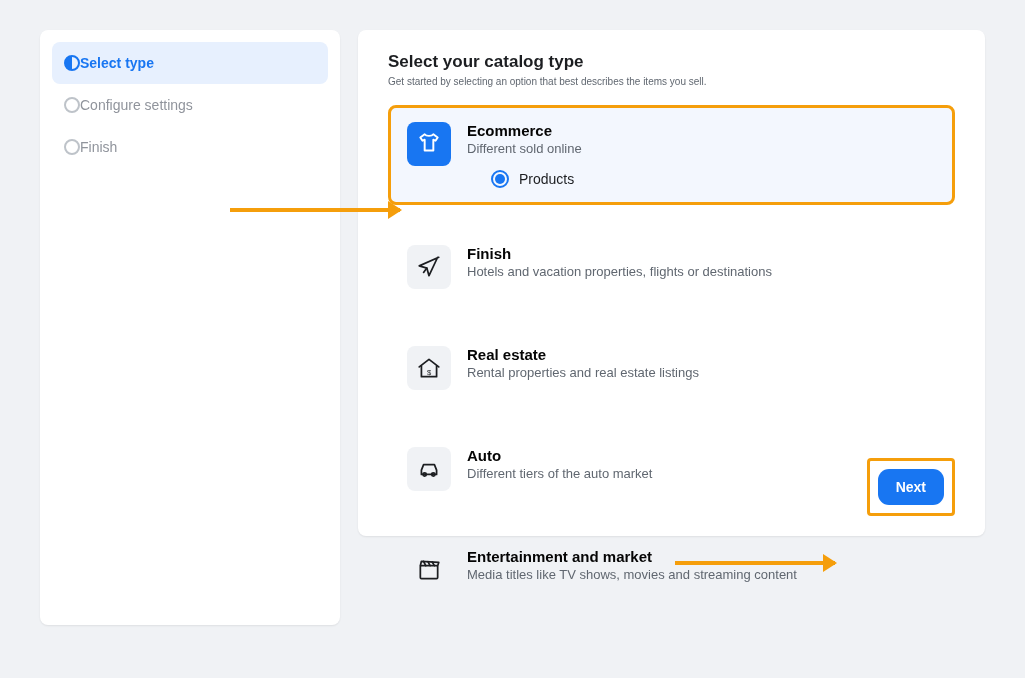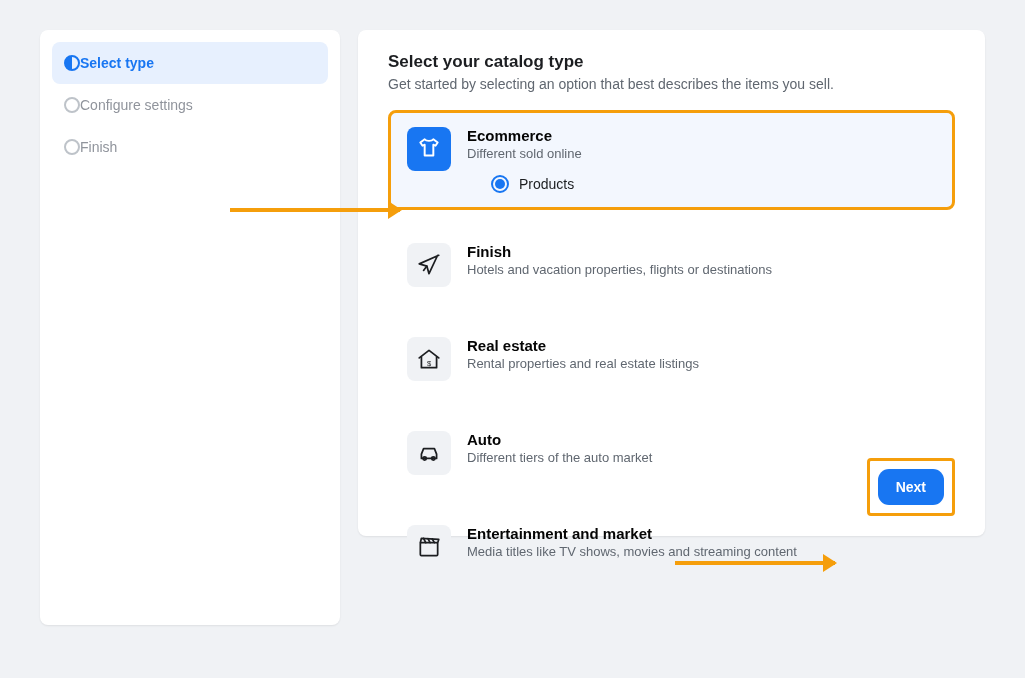--- a/index.html
+++ b/index.html
@@ -58,25 +58,25 @@
     padding: 22px 30px;
     height: 506px;
     position: relative;
   }
   .main h2 {
     font-size: 17px;
     font-weight: 700;
     margin-bottom: 4px;
   }
   .main .sub {
-    font-size: 14px;
+    font-size: 10px;
     color: #606770;
     margin-bottom: 18px;
   }
-  .options { display: flex; flex-direction: column; gap: 16px; }
+  .options { display: flex; flex-direction: column; gap: 23px; }
   .opt {
     display: flex;
     align-items: flex-start;
     gap: 16px;
     padding: 14px 16px;
     border-radius: 8px;
     border: 3px solid transparent;
     cursor: pointer;
   }
   .opt.selected {

